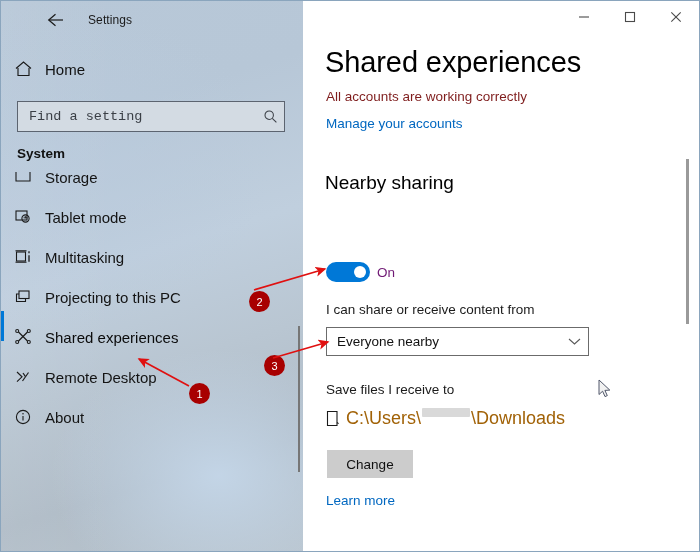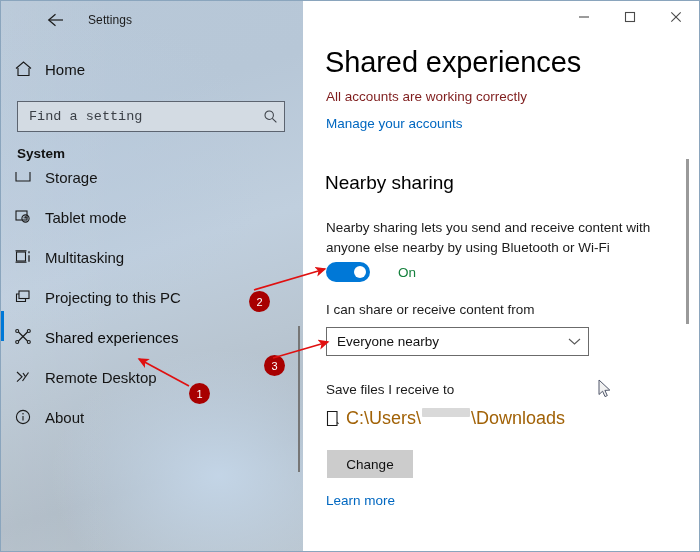--- a/index.html
+++ b/index.html
@@ -243,23 +243,23 @@
     cursor: pointer;
   }
   #toggle-sw .knob {
     position: absolute;
     right: 4px; top: 4px;
     width: 12px; height: 12px;
     border-radius: 50%;
     background: #ffffff;
   }
   #toggle-label {
-    margin-left: 28px;
-    font-size: 13.5px;
-    color: #15803d;
+    margin-left: 7px;
+    font-size: 13.5px;
+    color: #701a75;
   }
 
   #share-label {
     position: absolute;
     left: 23px; top: 301px;
     font-size: 13.5px;
     color: #1b1b1b;
   }
   #share-select {
     position: absolute;
@@ -515,21 +515,20 @@
             <line x1="10.7" y1="1.3" x2="1.3" y2="10.7" stroke="#4a4a4a" stroke-width="1.1"></line>
           </svg>
       </div>
     </div>
 
     <div id="page-title">Shared experiences</div>
     <div id="status-line">All accounts are working correctly</div>
     <div id="manage-link">Manage your accounts</div>
 
     <div id="nearby-head">Nearby sharing</div>
-    <div id="nearby-desc">Nearby sharing lets you send and receive content with anyone else nearby by using Bluetooth or Wi-Fi</div>
 
     <div id="toggle-row">
       <div id="toggle-sw">
         <span class="knob"></span>
       </div>
       <span id="toggle-label">On</span>
     </div>
 
     <div id="share-label">I can share or receive content from</div>
     <div id="share-select">

